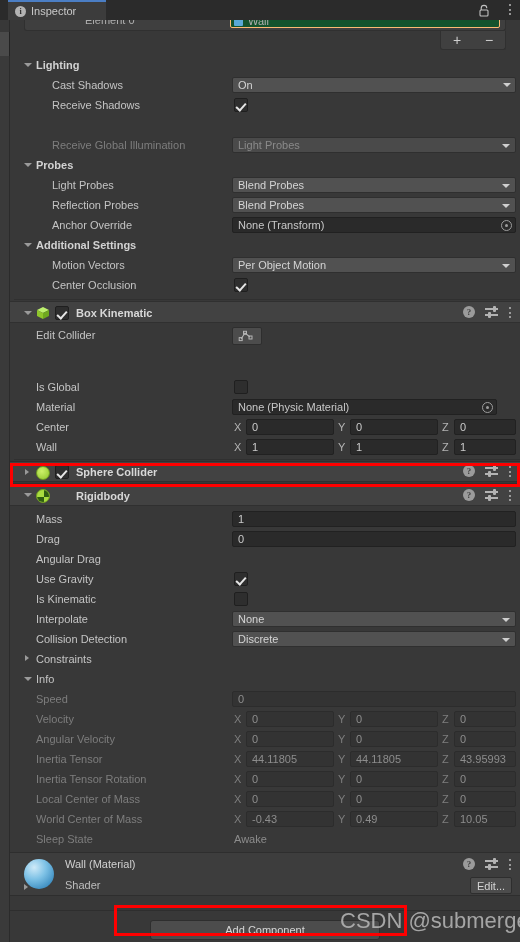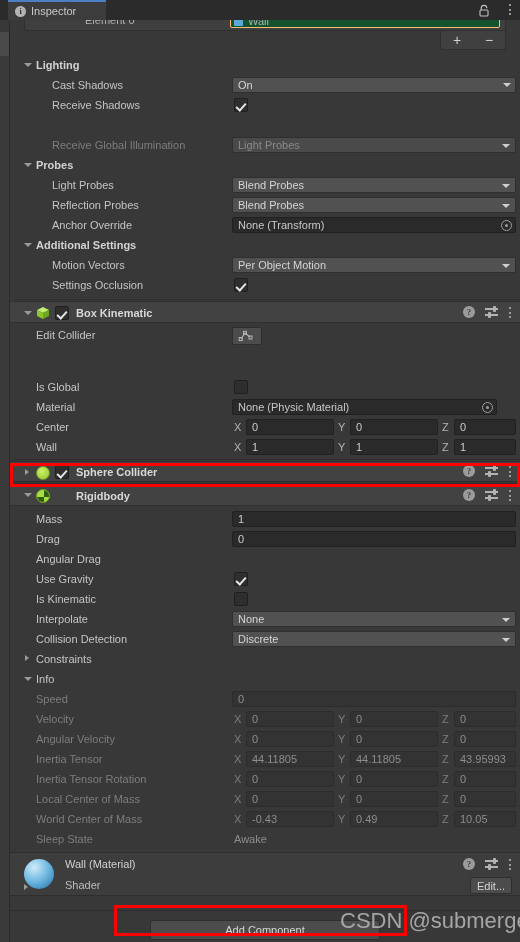--- a/index.html
+++ b/index.html
@@ -270,21 +270,21 @@
       <span class="foldout open" style="left:14px"></span>
       <span class="rlabel bold" style="left:26px">Additional Settings</span>
     </div>
 
     <div class="row" style="top:235px">
       <span class="rlabel" style="left:42px">Motion Vectors</span>
       <span class="dropdown" style="left:222px; width:284px">Per Object Motion<span class="arrow"></span></span>
     </div>
 
     <div class="row" style="top:255px">
-      <span class="rlabel" style="left:42px">Settings Occlusion</span>
+      <span class="rlabel" style="left:42px">Center Occlusion</span>
       <span class="checkbox on" style="left:224px"></span>
     </div>
 
     <div class="divider" style="top:279px"></div>
 
     <div class="comp-header" style="top:281px">
       <span class="foldout open" style="left:14px; top:9px"></span>
       <span class="ico-box" style="left:26px">
         <svg width="14" height="14" viewBox="0 0 14 14">
           <polygon points="7,1 13,4 7,7 1,4" fill="#bdf06e"></polygon>

